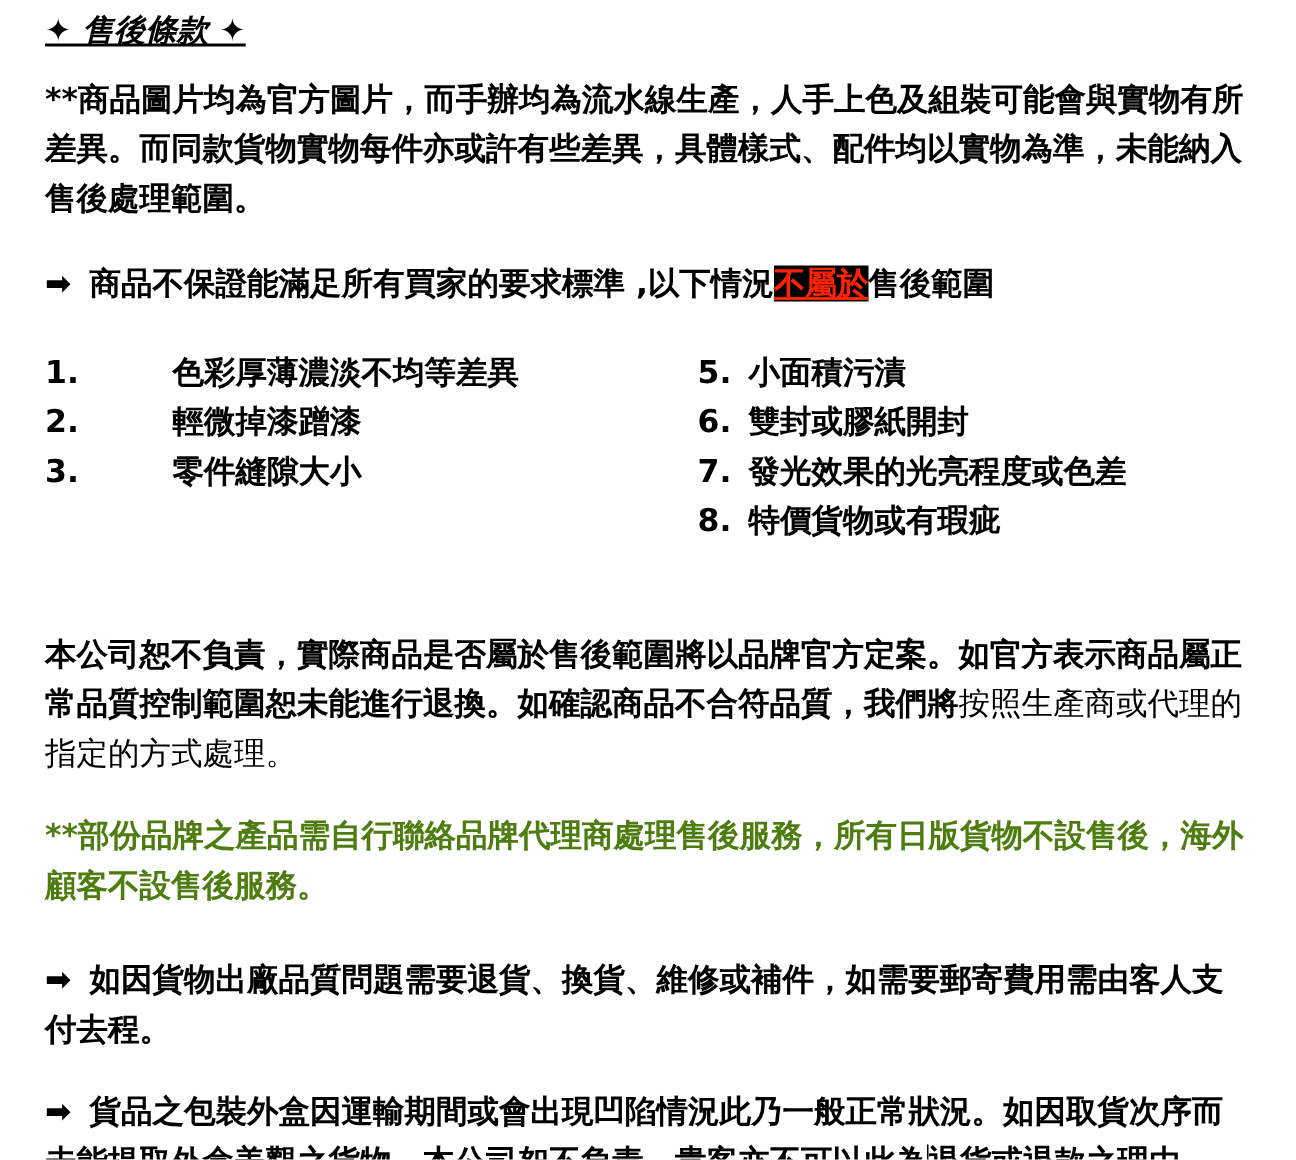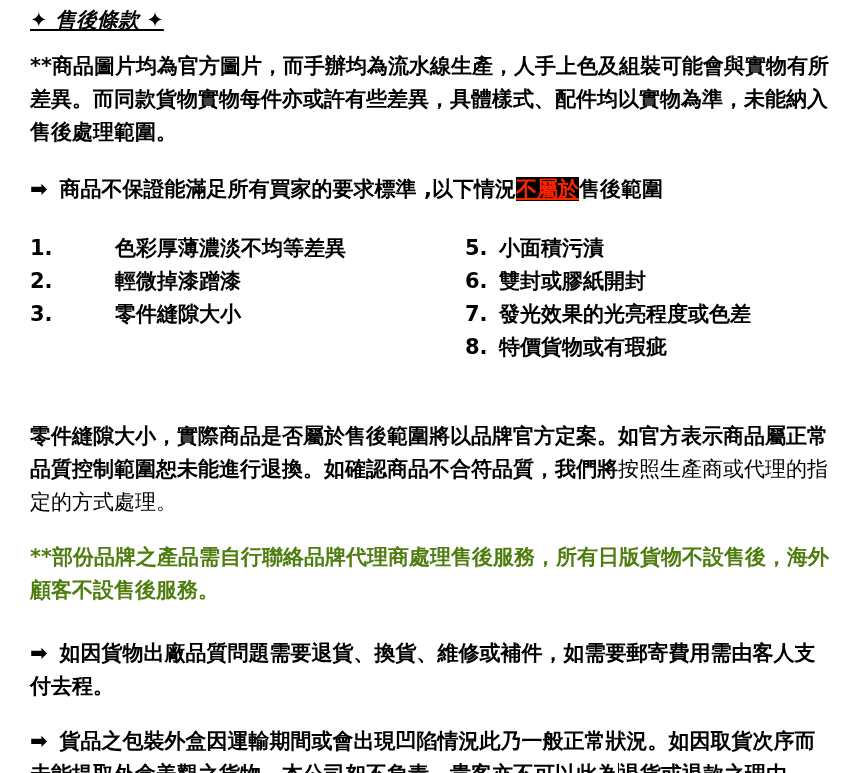--- a/index.html
+++ b/index.html
@@ -61,21 +61,21 @@
   </div>
   <div class="col-right">
     <p><span class="num-r">5.</span><span>小面積污漬</span></p>
     <p><span class="num-r">6.</span><span>雙封或膠紙開封</span></p>
     <p><span class="num-r">7.</span><span>發光效果的光亮程度或色差</span></p>
     <p><span class="num-r">8.</span><span>特價貨物或有瑕疵</span></p>
   </div>
 </div>
 
 <p class="ruling">
-  <span>零件縫隙大小，實際商品是否屬於售後範圍將以品牌官方定案。如官方表示商品屬正常品質控制範圍恕未能進行退換。如確認商品不合符品質，我們將</span><span class="thin">按照生產商或代理的指定的方式處理。</span>
+  <span>本公司恕不負責，實際商品是否屬於售後範圍將以品牌官方定案。如官方表示商品屬正常品質控制範圍恕未能進行退換。如確認商品不合符品質，我們將</span><span class="thin">按照生產商或代理的指定的方式處理。</span>
 </p>
 
 <p class="rednote">**部份品牌之產品需自行聯絡品牌代理商處理售後服務，所有日版貨物不設售後，海外顧客不設售後服務。</p>
 
 <p class="shipping">
   <span class="arrow">➡</span><span>如因貨物出廠品質問題需要退貨、換貨、維修或補件，如需要郵寄費用需由客人支付去程。</span>
 </p>
 
 <p class="packaging">
   <span class="arrow">➡</span><span>貨品之包裝外盒因運輸期間或會出現凹陷情況此乃一般正常狀況。如因取貨次序而未能提取外盒美觀之貨物，本公司恕不負責，貴客亦不可以此為</span><span class="caret"></span><span>退貨或退款之理由。</span>

